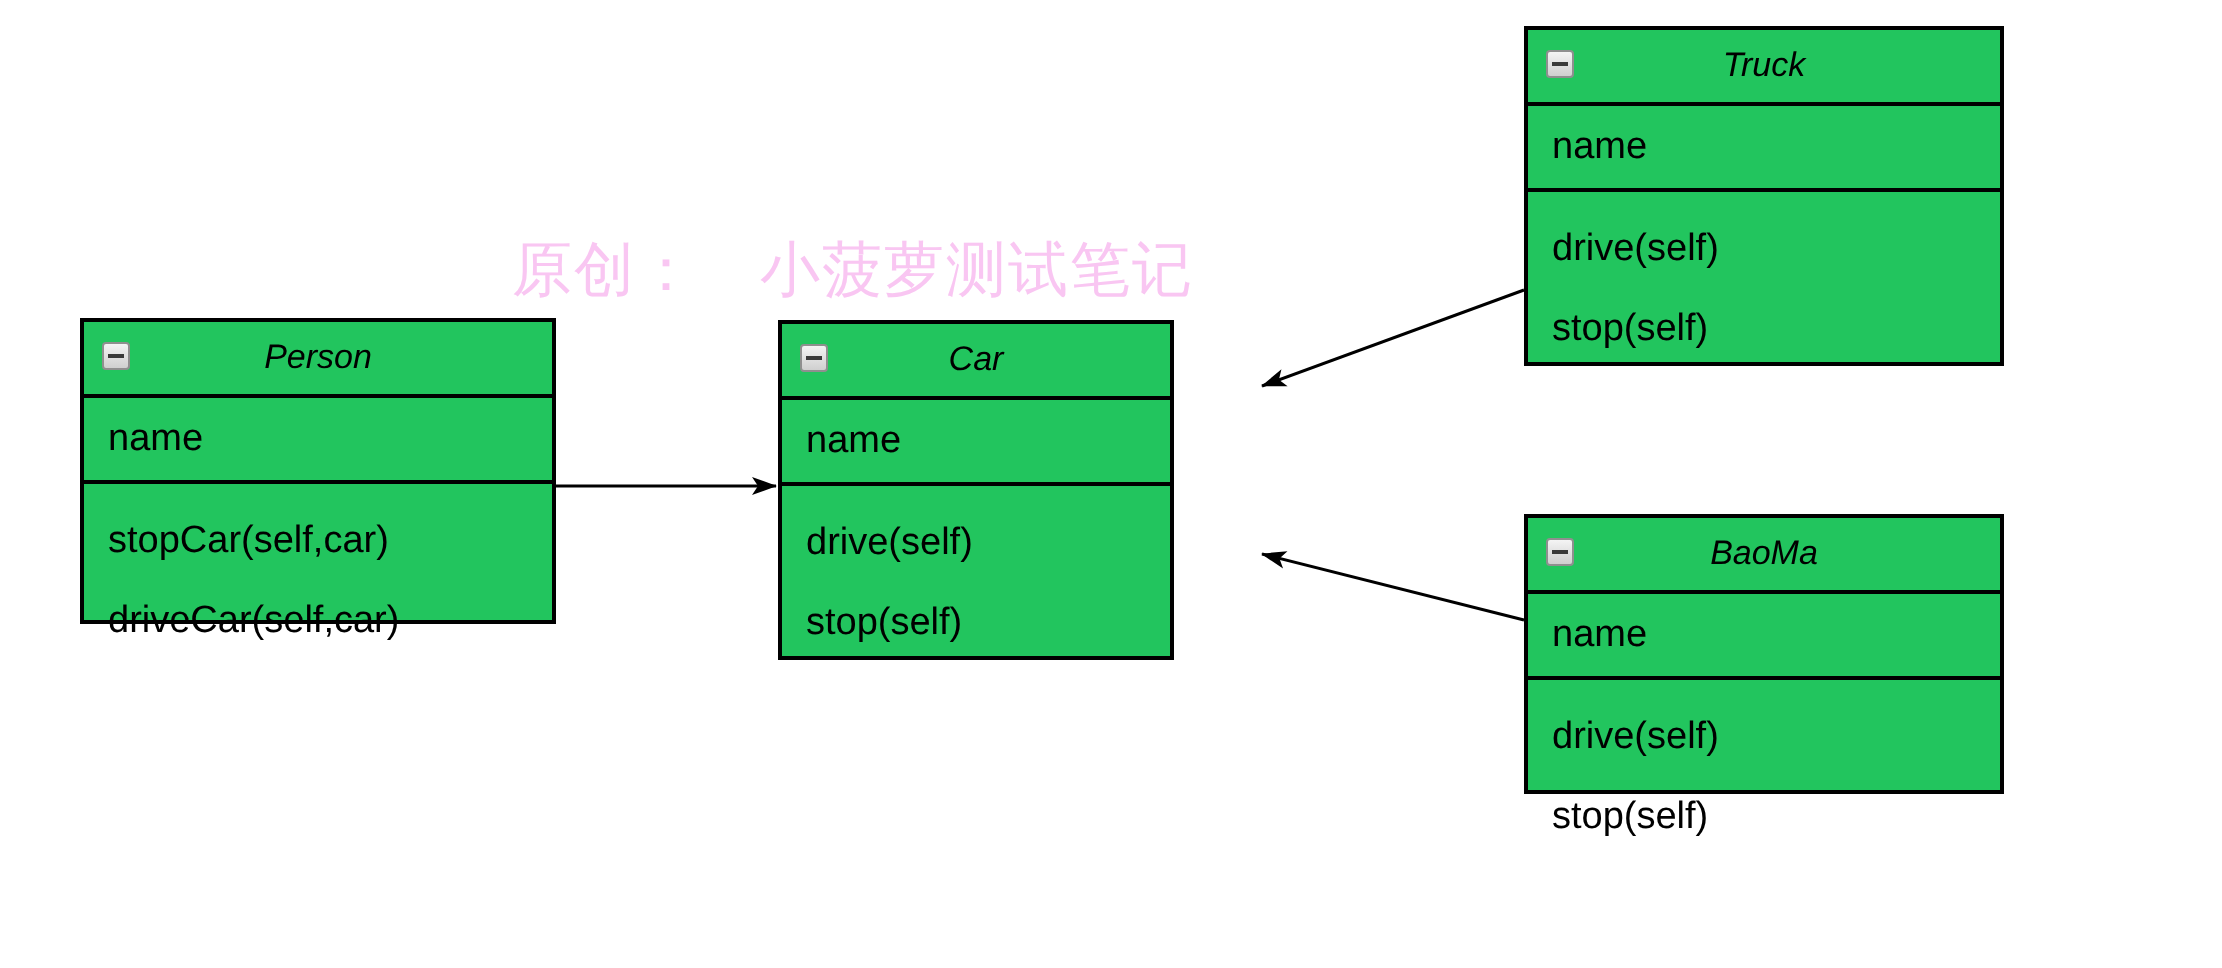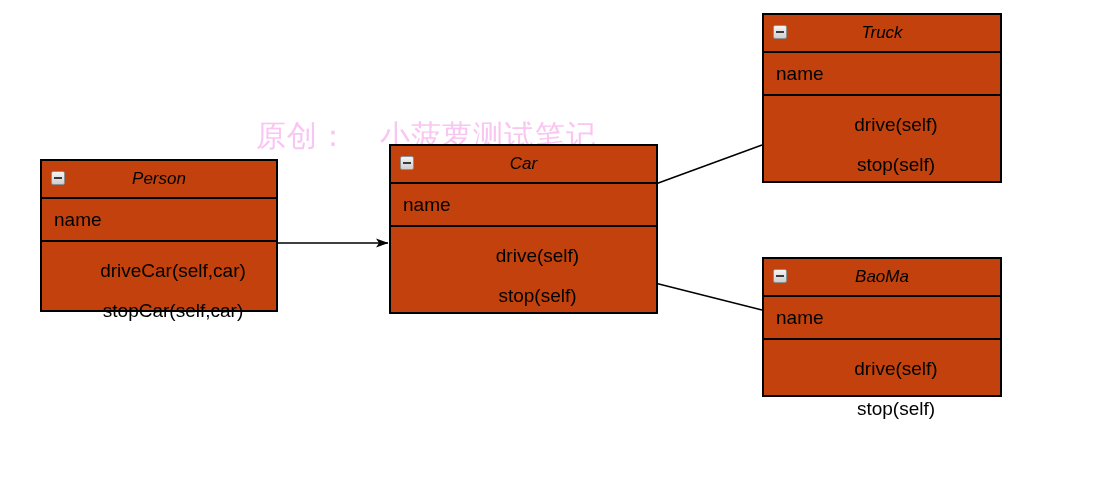--- a/index.html
+++ b/index.html
@@ -31,28 +31,28 @@
     position: absolute;
     left: 0; top: 0;
     width: 1111px;
     height: 484px;
     z-index: 2;
   }
   svg.arrows line { stroke: #000000; stroke-width: 1.5; }
 
   .uml-class {
     position: absolute;
-    background: #c2410c;
+    background: #22c55e;
     border: 2px solid #000000;
     display: flex;
     flex-direction: column;
     z-index: 3;
   }
   #box-person { left: 40px;  top: 159px; width: 238px; height: 153px; }
-  #box-car    { left: 389px; top: 144px; width: 269px; height: 170px; }
+  #box-car    { left: 389px; top: 160px; width: 198px; height: 170px; }
   #box-truck  { left: 762px; top: 13px;  width: 240px; height: 170px; }
   #box-baoma  { left: 762px; top: 257px; width: 240px; height: 140px; }
 
   .uml-header {
     position: relative;
     height: 38px;
     flex: 0 0 38px;
     border-bottom: 2px solid #000000;
     display: flex;
     align-items: center;
@@ -88,22 +88,21 @@
   .uml-attrs {
     height: 43px;
     flex: 0 0 43px;
     border-bottom: 2px solid #000000;
     display: flex;
     align-items: center;
     padding-left: 12px;
   }
   .uml-methods {
     flex: 1 1 auto;
-    padding: 9px 0 0 28px;
-    text-align: center;
+    padding: 9px 0 0 12px;
   }
   .uml-member {
     font-size: 19px;
     color: #000000;
     line-height: 40px;
     white-space: nowrap;
   }
   .uml-attrs .uml-member { line-height: normal; }
 </style>
 </head>
@@ -128,22 +127,22 @@
     <div class="uml-header">
       <span class="collapse-btn">
         <span class="minus"></span>
       </span>
       <span class="uml-title">Person</span>
     </div>
     <div class="uml-attrs">
       <div class="uml-member">name</div>
     </div>
     <div class="uml-methods">
+      <div class="uml-member">stopCar(self,car)</div>
       <div class="uml-member">driveCar(self,car)</div>
-      <div class="uml-member">stopCar(self,car)</div>
     </div>
   </div>
 
   <div class="uml-class" id="box-car">
     <div class="uml-header">
       <span class="collapse-btn">
         <span class="minus"></span>
       </span>
       <span class="uml-title">Car</span>
     </div>

